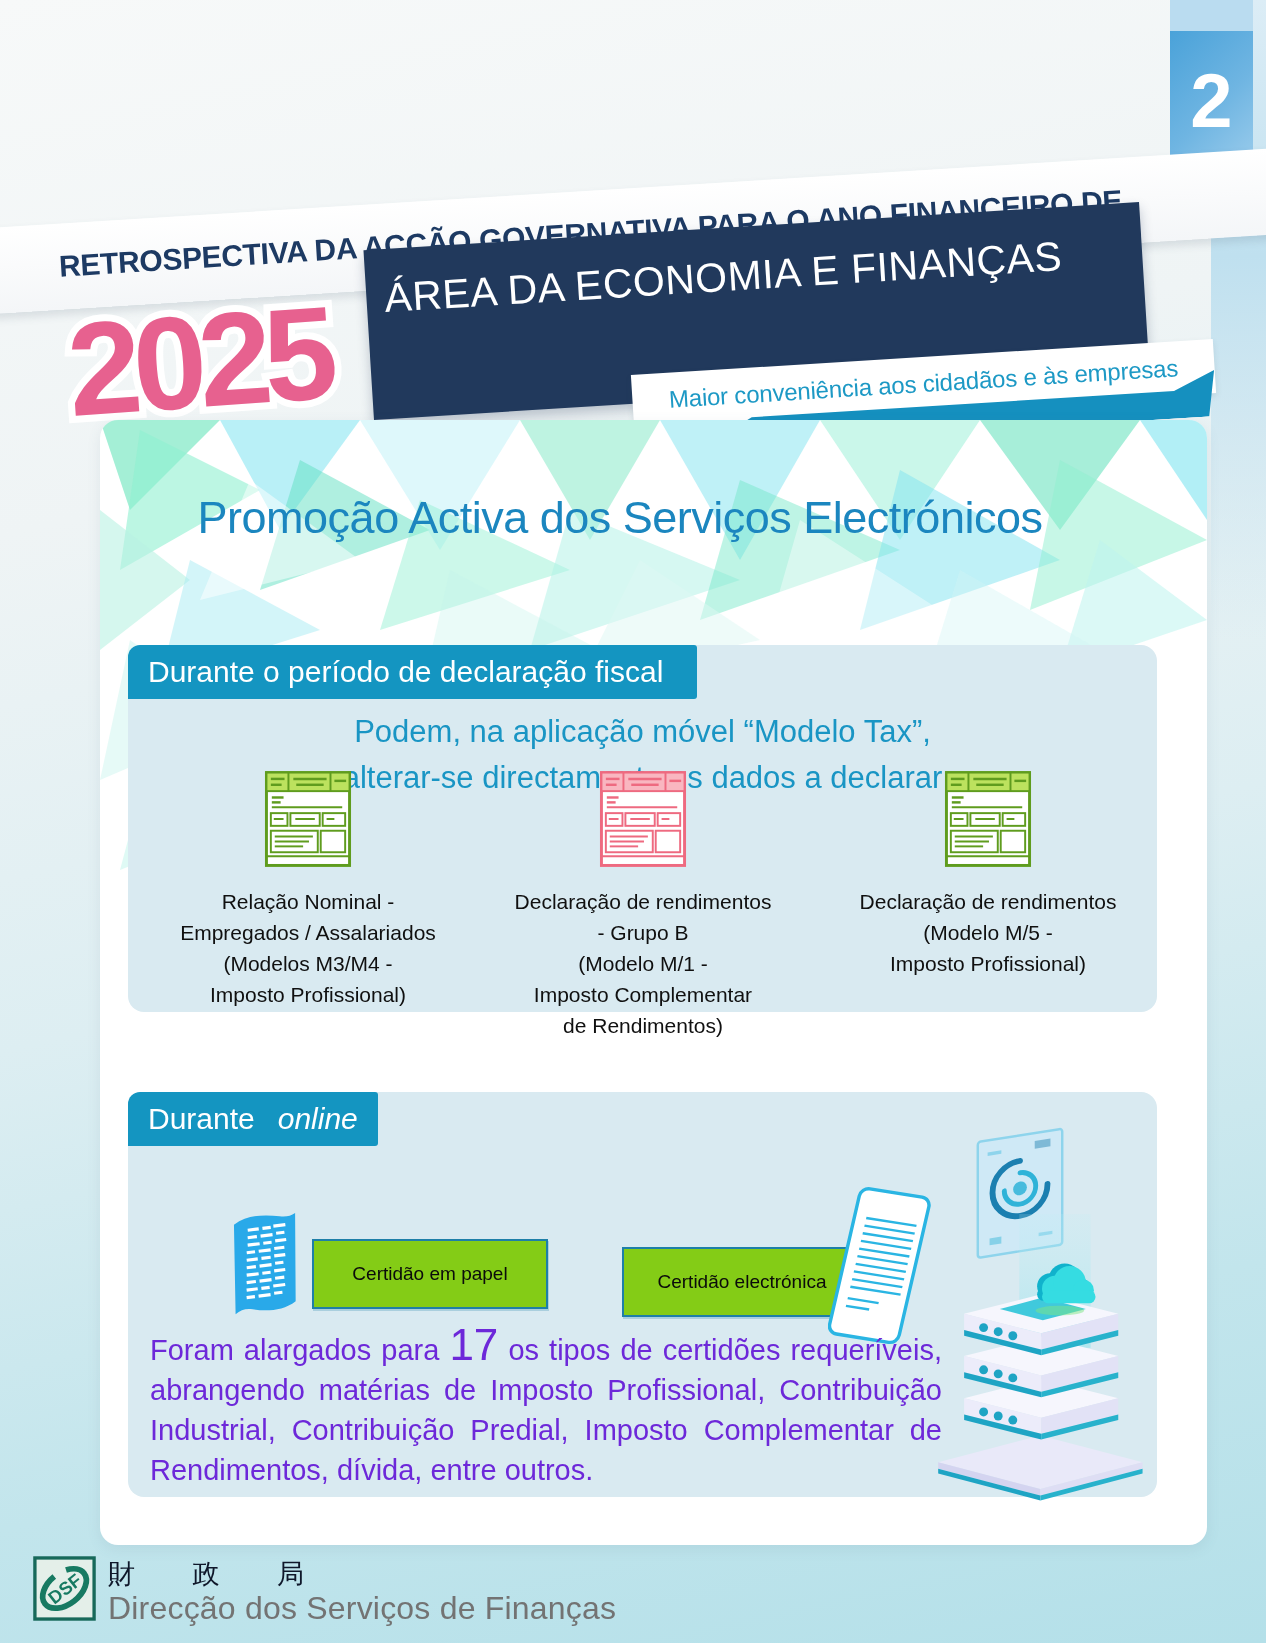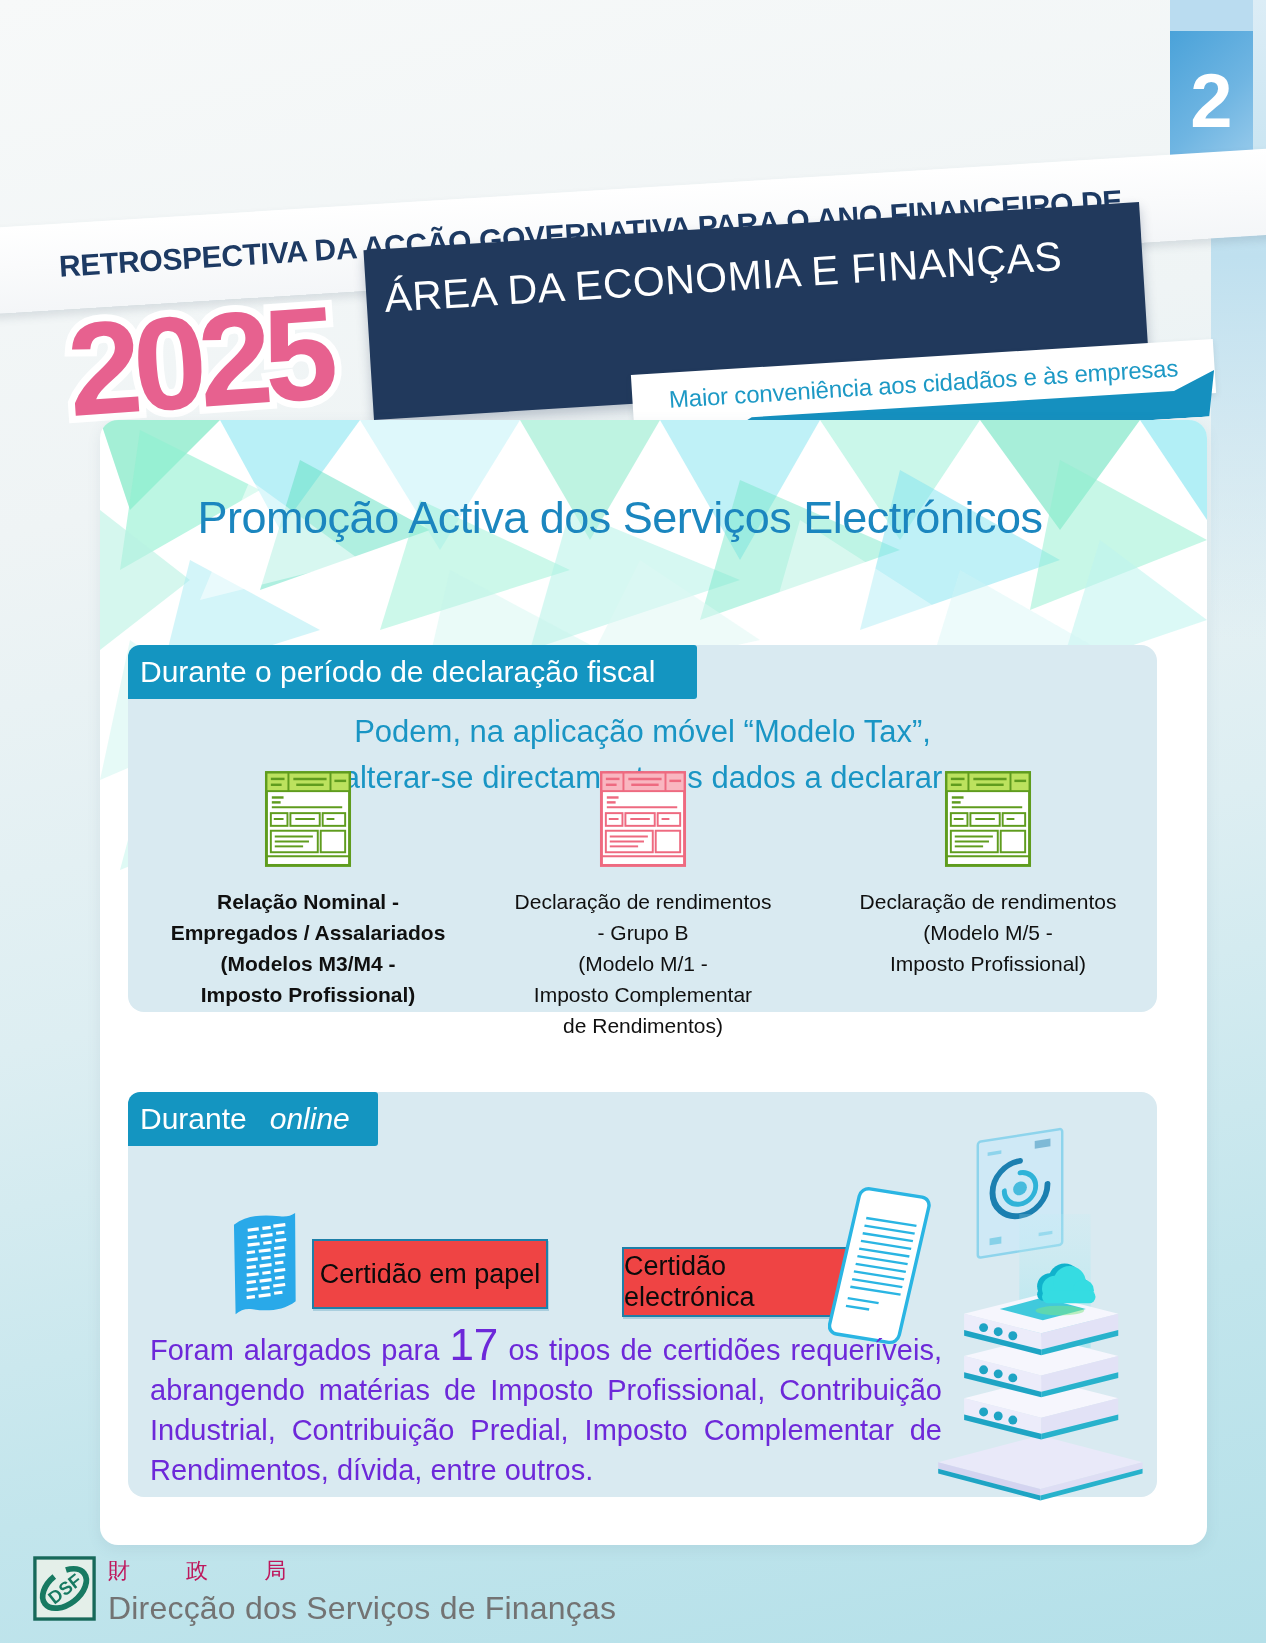--- a/index.html
+++ b/index.html
@@ -48,53 +48,53 @@
   .main-title { position:absolute; left:40px; top:72px; width:960px; text-align:center;
     color:#1b86bf; font-size:45px; letter-spacing:-0.5px; white-space:nowrap; }
 
   
   .section { position:absolute; left:28px; width:1029px; }
   .sec-fiscal { top:225px; height:367px; }
   .sec-online { top:672px; height:405px; }
   .panel { position:absolute; inset:0; background:#d9eaf1; border-radius:16px; }
   .sec-header { position:absolute; top:0; left:0; height:54px; background:#1495c1;
     border-radius:12px 3px 3px 0; display:flex; align-items:center;
-    color:#ffffff; font-size:30px; padding:0 12px; white-space:nowrap; }
+    color:#ffffff; font-size:30px; padding:0 20px; white-space:nowrap; }
   .sec-header .it { font-style:italic; margin-left:23px;text-align:right; }
   .intro { position:absolute; left:0; top:64px; width:100%; text-align:center;
     color:#1995c4; font-size:31px; line-height:46px; }
 
   .forms-row { position:absolute; left:0; top:125px; width:100%; }
   .form-col { position:absolute; text-align:center; }
   .form-col .icon { display:inline-block; width:88px; height:98px; }
   .form-col .lbl { margin-top:14px; font-size:21px; line-height:31px; color:#101010;
     white-space:pre-line; }
-  .fc1 { left:25px;  width:310px;font-weight:bold; }
+  .fc1 { left:25px;  width:310px; }
   .fc2 { left:360px; width:310px; }
   .fc3 { left:705px; width:310px; }
   .form-green { --c:#5f9c1e; --cl:#bce25e; }
   .form-pink  { --c:#ee6a80; --cl:#f9b6c0; }
 
   
   .receipt-icon { position:absolute; left:85px; top:112px; width:102px; height:120px; }
-  .badge { position:absolute; height:70px; background:#ef4444; border:2px solid #1e7fa8;
+  .badge { position:absolute; height:70px; background:#84cc16; border:2px solid #1e7fa8;
     display:flex; align-items:center; justify-content:center;
-    font-size:27px; color:#0b0b0b; box-shadow:1px 2px 0 rgba(30,127,168,.25); }
+    font-size:19px; color:#0b0b0b; box-shadow:1px 2px 0 rgba(30,127,168,.25); }
   .badge-paper { left:184px; top:147px; width:236px; }
   .badge-elec  { left:458px; top:155px; width:240px;margin-left:36px; }
   .edoc-icon { position:absolute; left:700px; top:88px; width:108px; height:176px; }
   .sync-icon { position:absolute; left:838px; top:28px; width:108px; height:148px; }
   .server-ill { position:absolute; left:788px; top:118px; width:252px; height:292px; }
   .para { position:absolute; left:22px; top:238px; width:792px;
     font-size:29px; line-height:40px; color:#6d28d9; text-align:justify; }
   .para .num { font-size:44px; line-height:0; }
 
   
   .footer-logo { left:33px; top:1556px; width:63px; height:65px; }
-  .footer-zh { left:108px; top:1556px; font-size:22px; color:#be185d; word-spacing:46px; letter-spacing:2px; }
+  .footer-zh { left:108px; top:1556px; font-size:27px; color:#0f172a; word-spacing:46px; letter-spacing:2px; }
   .footer-pt { left:108px; top:1590px; font-size:32px; color:#737373; letter-spacing:0.2px; }
 </style>
 </head>
 <body>
 
 <div class="abs right-strip"></div>
 <div class="abs pagenum-light"></div>
 <div class="abs pagenum-box">
   <span>2</span>
 </div>

